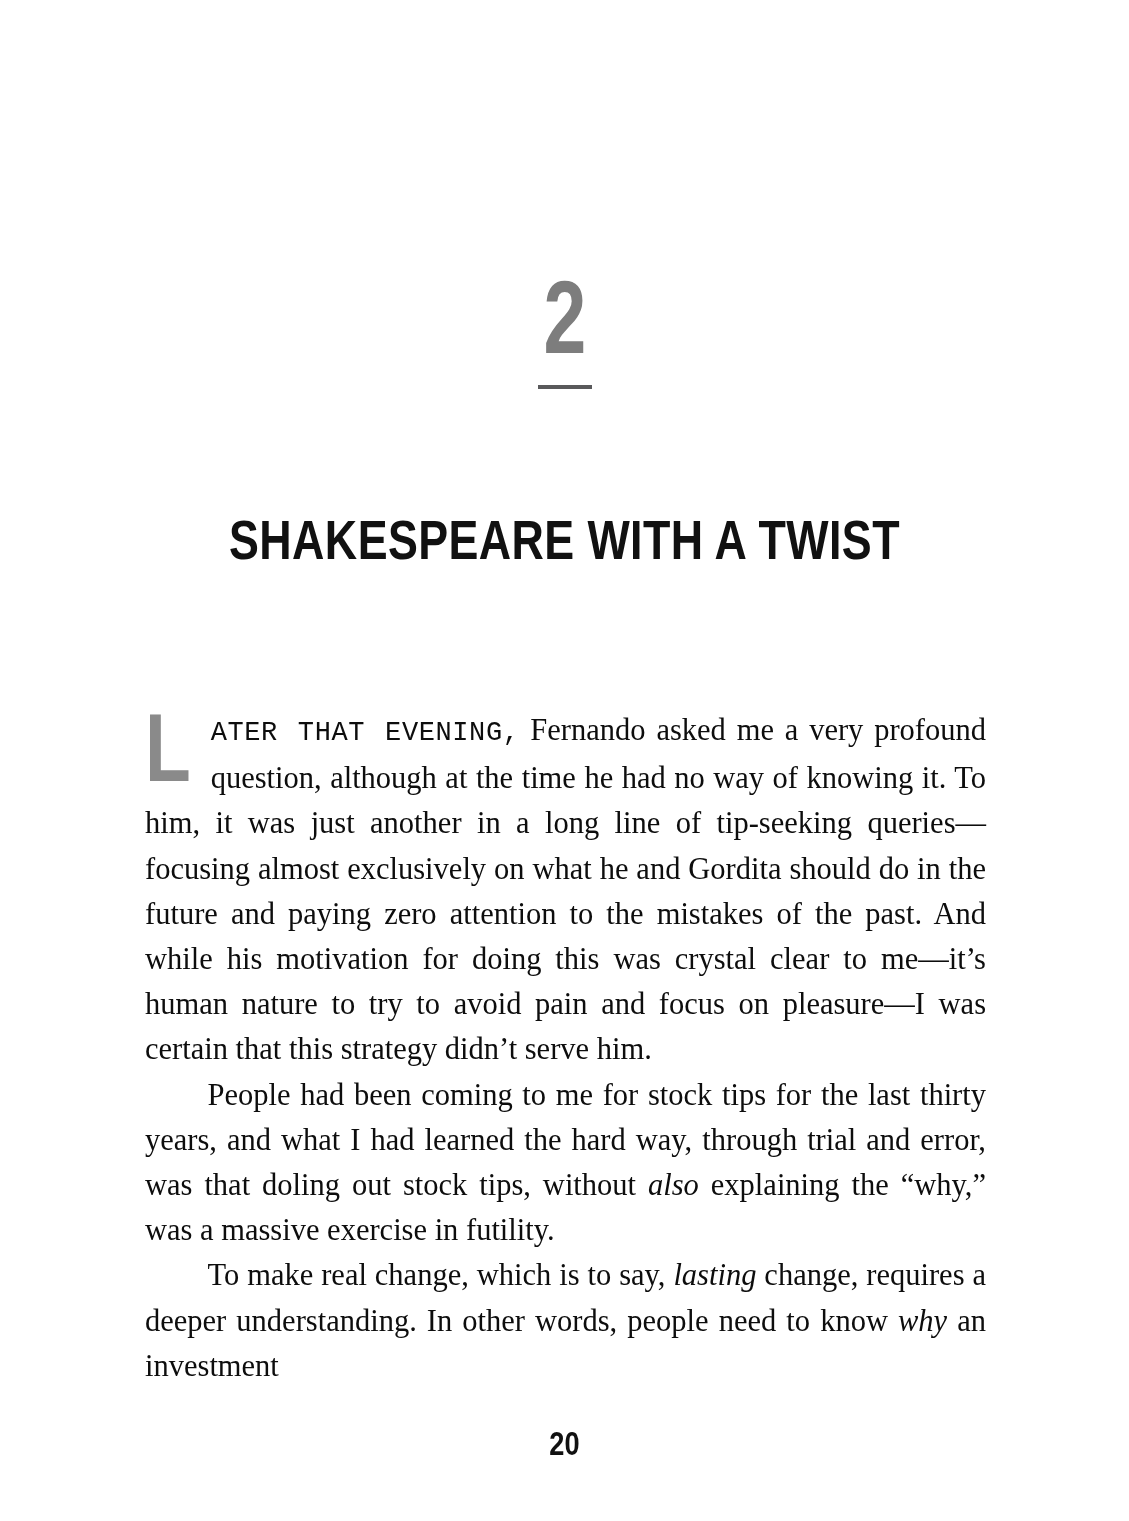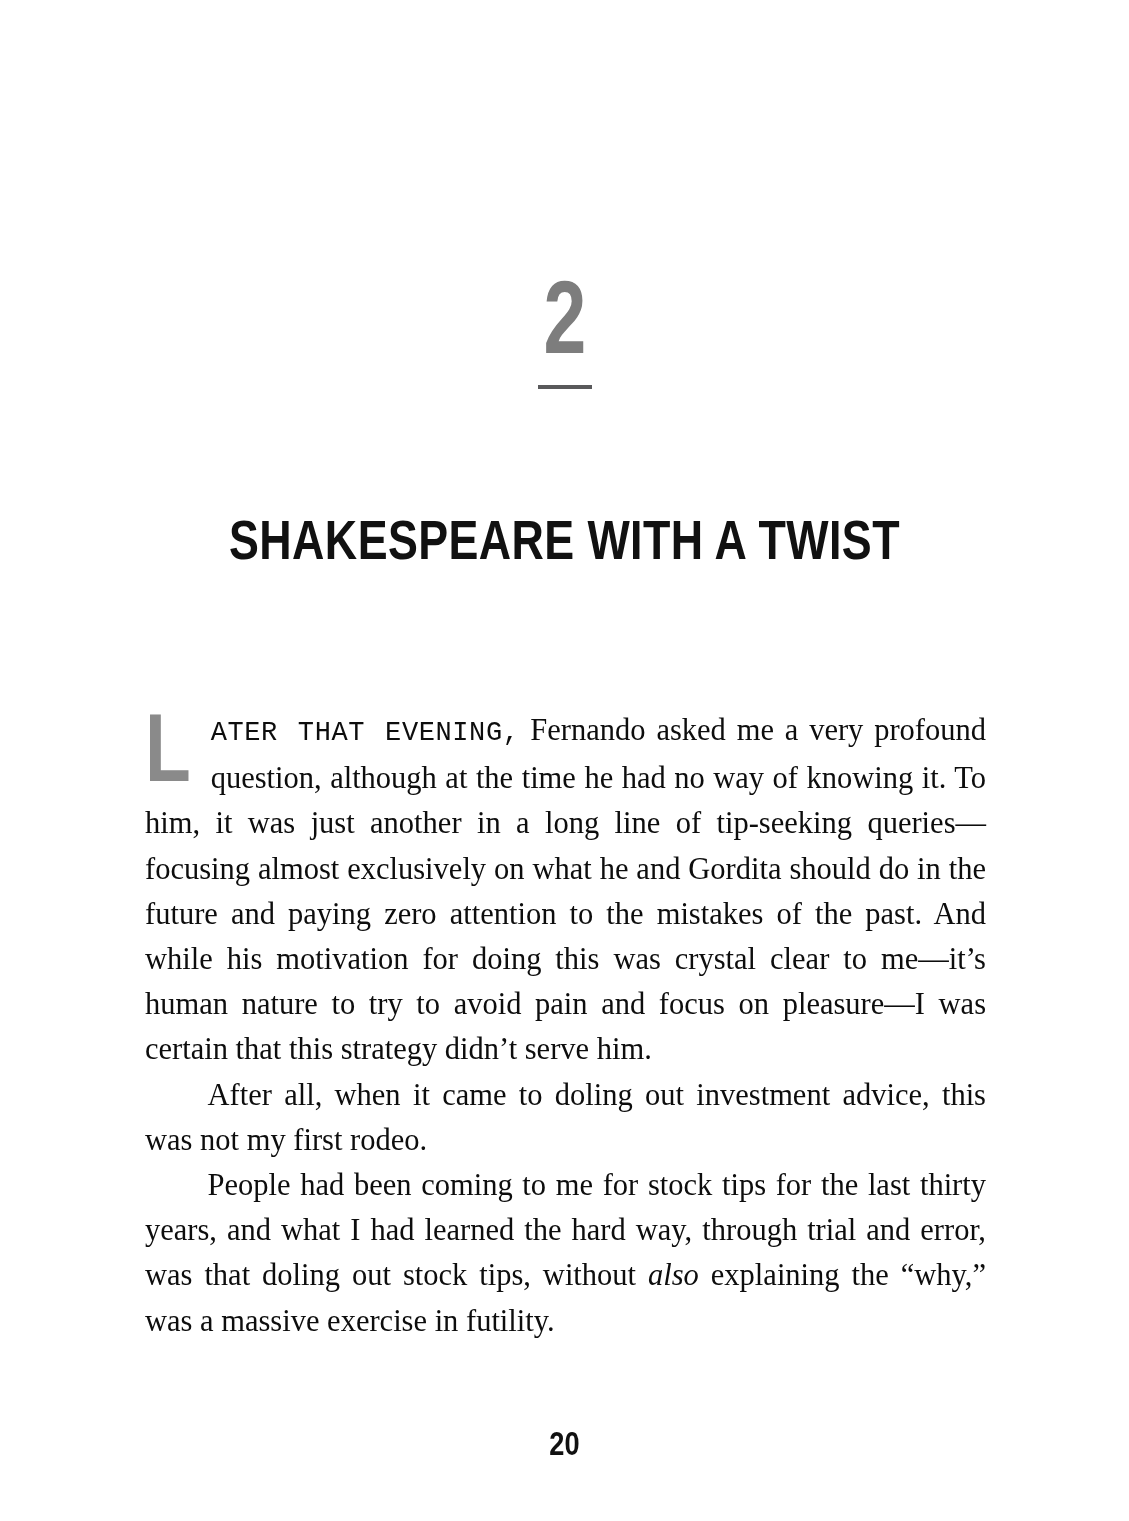--- a/index.html
+++ b/index.html
@@ -141,19 +141,19 @@
 
   <div class="chapter-head">
     <span class="chapter-number">2</span>
     <span class="chapter-rule"></span>
   </div>
 
   <h1 class="chapter-title">SHAKESPEARE WITH A TWIST</h1>
 
   <div class="body-copy">
       <p class="first"><span class="dropcap">L</span><span class="smallcaps-open">ATER THAT EVENING,</span><span> Fernando asked me a very profound question, although at the time he had no way of knowing it. To him, it was just another in a long line of tip-seeking queries—focusing almost exclusively on what he and Gordita should do in the future and paying zero attention to the mistakes of the past. And while his motivation for doing this was crystal clear to me—it’s human nature to try to avoid pain and focus on pleasure—I was certain that this strategy didn’t serve him.</span></p>
-      <p><span>After all, when it came to doling out investment advice, this was not my first rodeo.</span></p>
       <p><span>People had been coming to me for stock tips for the last thirty years, and what I had learned the hard way, through trial and error, was that doling out stock tips, without </span><span class="ital">also</span><span> explaining the “why,” was a massive exercise in futility.</span></p>
+      <p><span>To make real change, which is to say, </span><span class="ital">lasting</span><span> change, requires a deeper understanding. In other words, people need to know </span><span class="ital">why</span><span> an investment</span></p>
     </div>
 
   <div class="folio">20</div>
 
 </div>
 
 </body></html>

